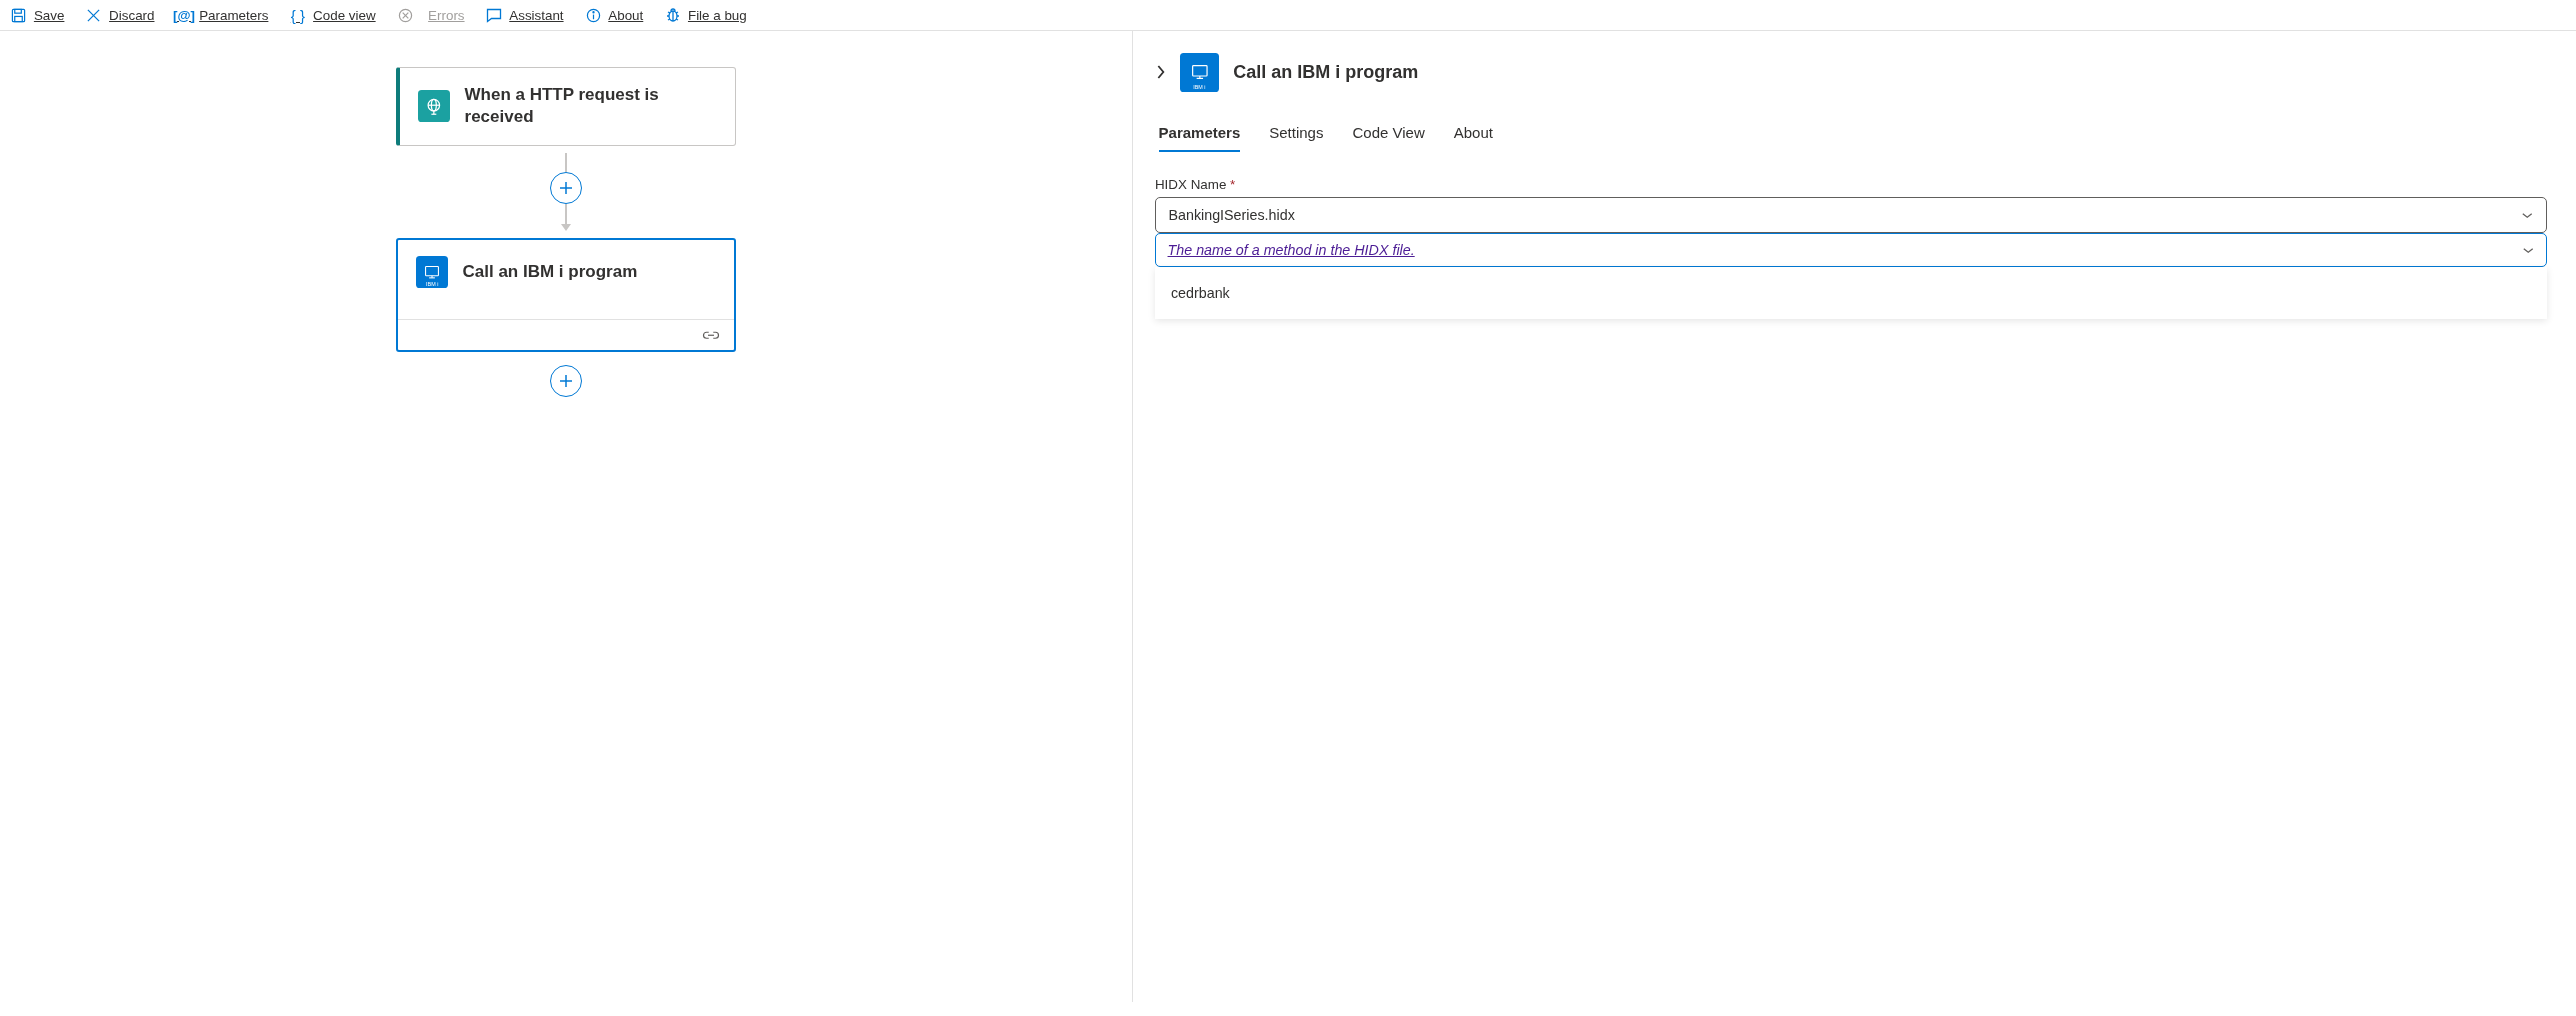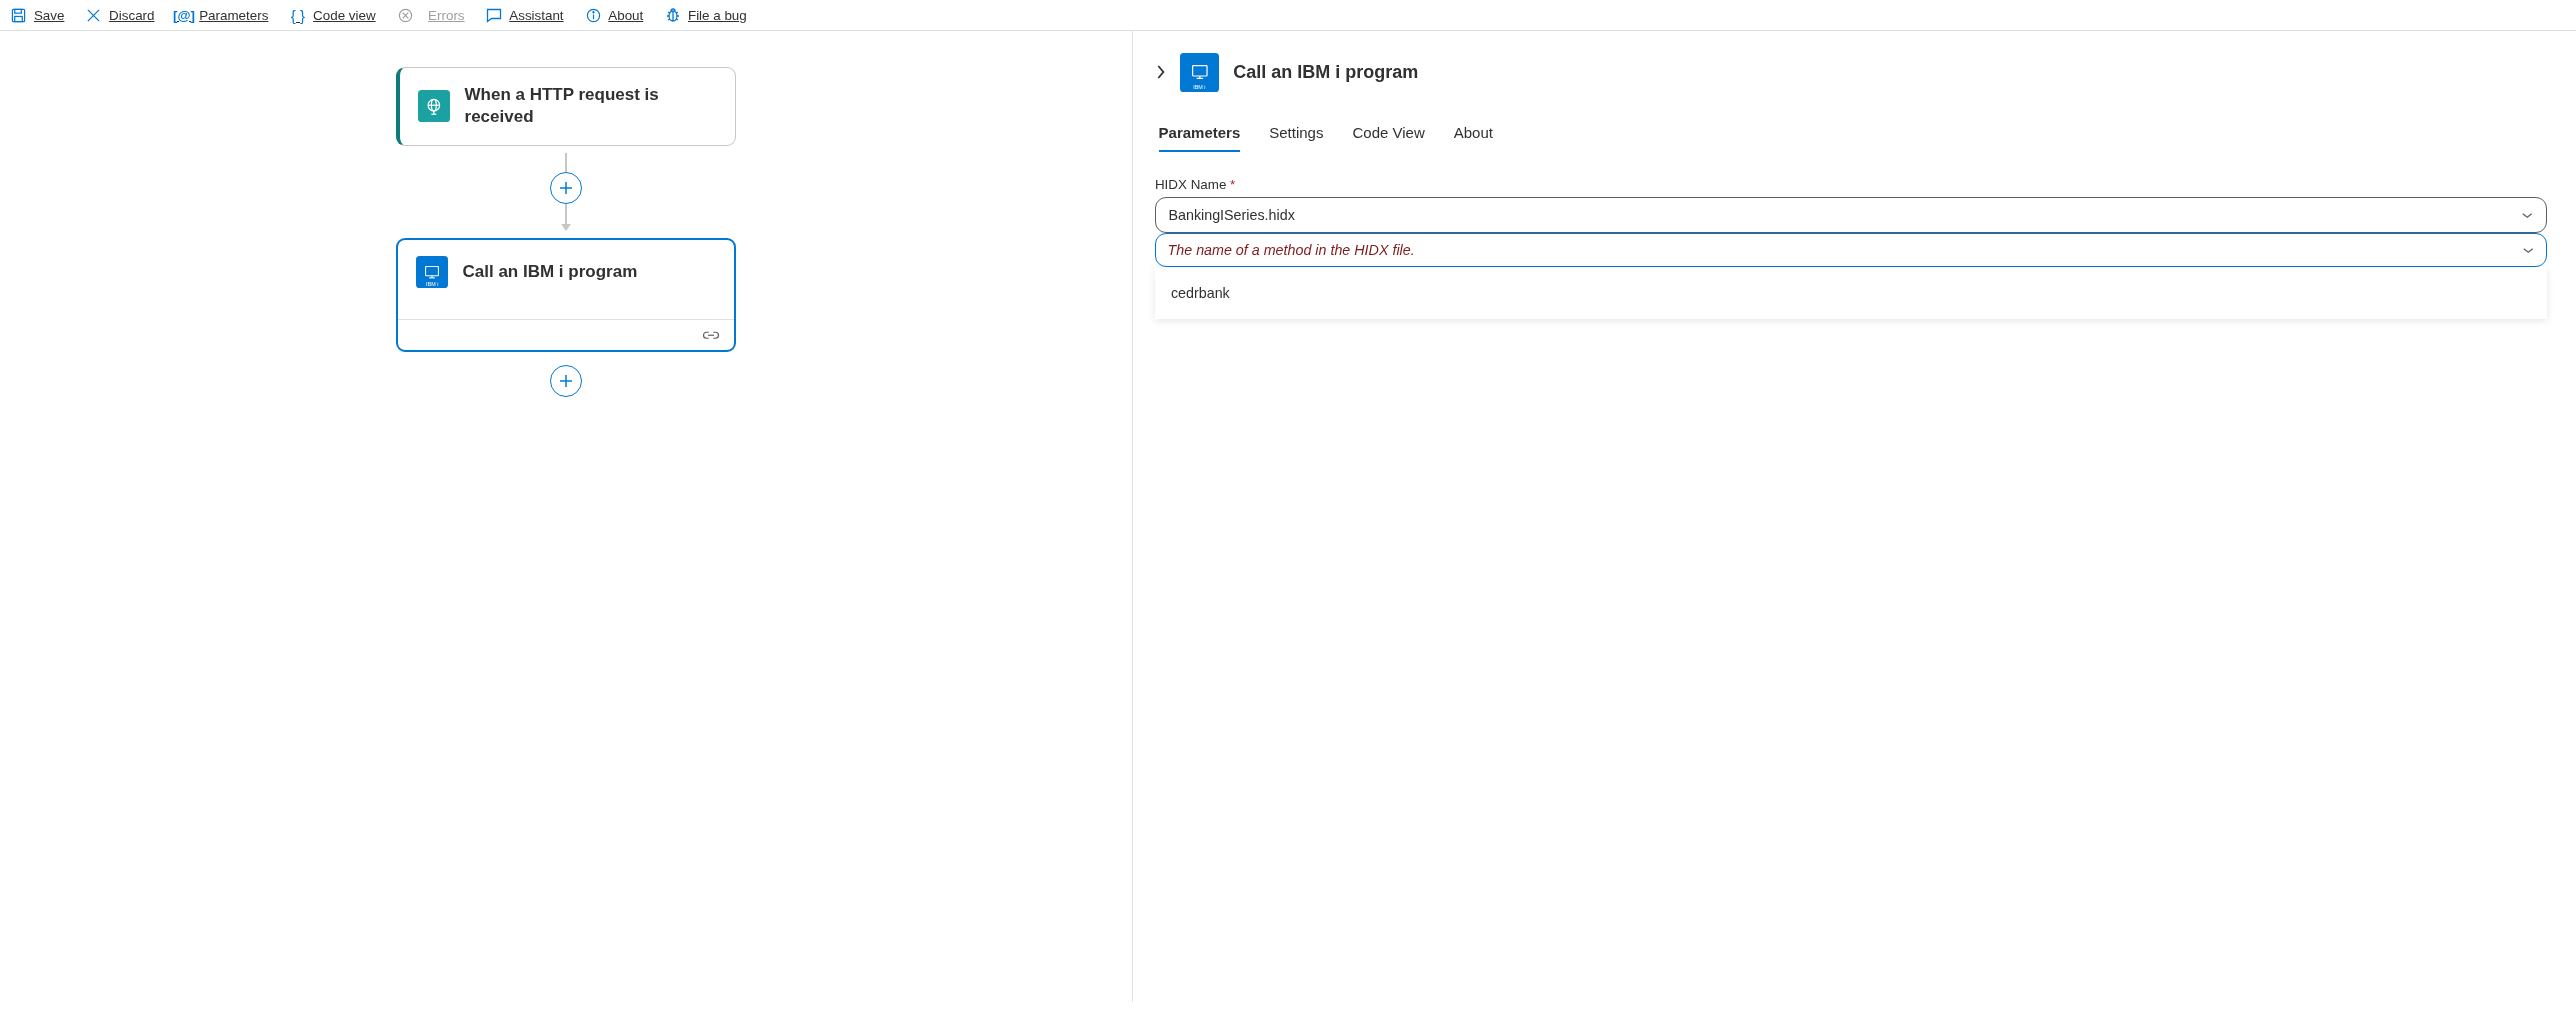--- a/index.html
+++ b/index.html
@@ -59,21 +59,21 @@
     .flow-diagram {
       display: flex;
       flex-direction: column;
       align-items: center;
       width: 340px;
     }
     .flow-node {
       width: 340px;
       background: #ffffff;
       border: 0.9px solid #c8c6c4;
-      border-radius: 9px;
+      border-radius: 3px;
       display: flex;
       align-items: center;
       padding: 16px 18px;
       gap: 14.3px;
       cursor: pointer;
       position: relative;
     }
     .flow-node.trigger {
       border-left: 4.5px solid #0e7c7b;
     }
@@ -217,36 +217,37 @@
       display: block;
     }
     .form-label .required {
       color: #a4262c;
       margin-left: 3.6px;
     }
     .form-control {
       width: 100%;
       padding: 9px 12.5px;
       border: 0.9px solid #605e5c;
-      border-radius: 11px;
+      border-radius: 5px;
       font-size: 14.3px;
       color: #323130;
       background: #ffffff;
       display: flex;
       align-items: center;
       justify-content: space-between;
       cursor: pointer;
     }
     .form-control.focused {
       border: 1.8px solid #0078d4;
       padding: 8px 11.6px;
     }
     .form-control .placeholder {
-      color: #7f1d1d;
+      color: #4c1d95;
       font-style: italic;
+      text-decoration: underline;
     }
     .chevron {
       color: #605e5c;
     }
     .dropdown-list {
       border: none;
       box-shadow: 0 1.8px 7.2px rgba(0,0,0,0.1);
       margin-top: 0;
       padding: 7.2px 0;
       background: white;

